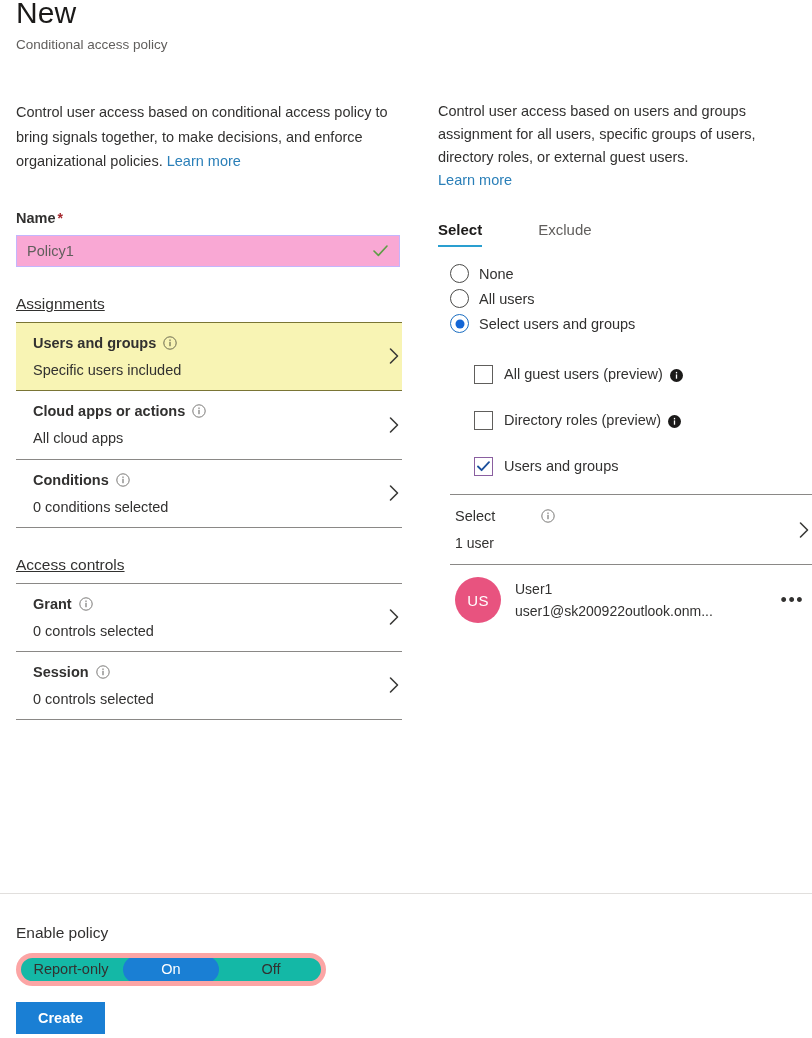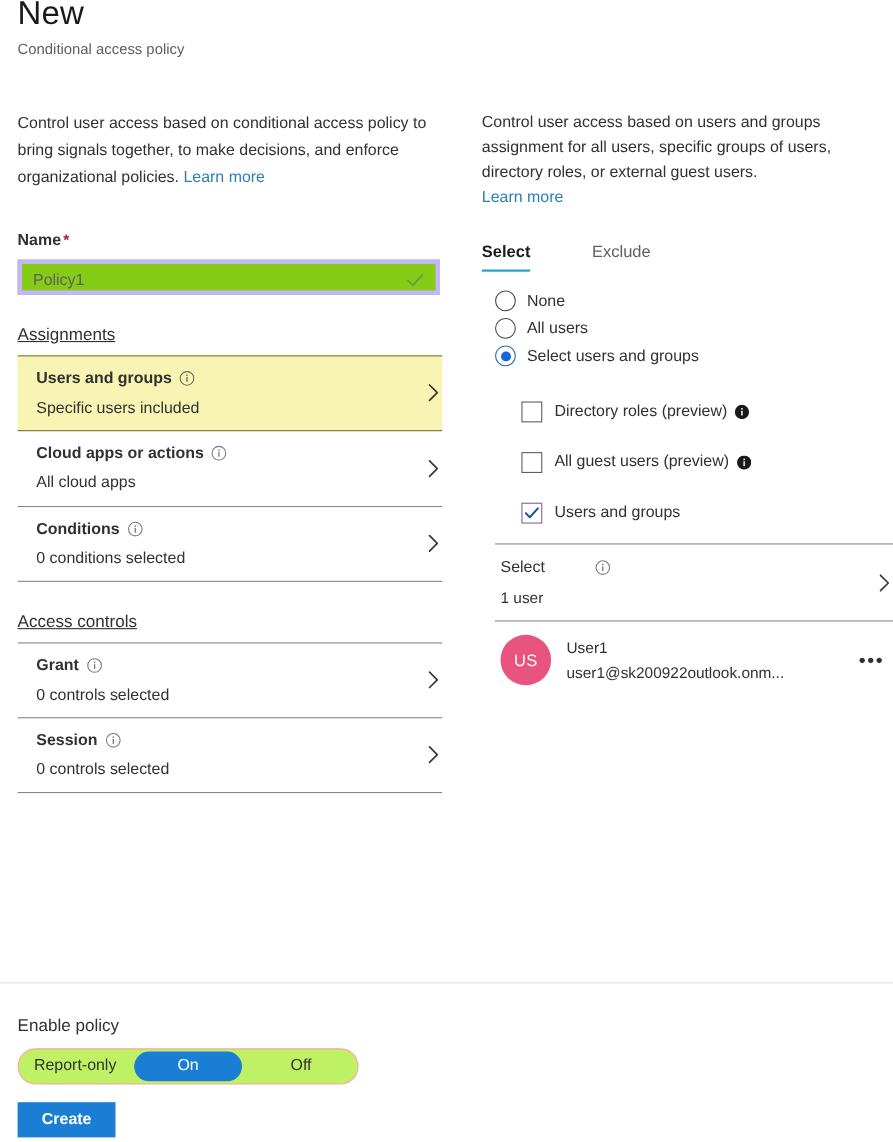--- a/index.html
+++ b/index.html
@@ -89,23 +89,23 @@
   .req-star {
     color: #a4262c;
     font-size: 14px;
     margin-left: 2px;
   }
   .name-input-wrap {
     position: relative;
     margin-top: 9px;
     width: 384px;
     height: 32px;
-    border: 4px solid #c4b5fd;
+    border: 1px solid #c4b5fd;
     box-sizing: border-box;
-    background: #84cc16;
+    background: #f9a8d4;
     display: flex;
     align-items: flex-start;
   }
   .name-input {
     border: none;
     outline: none;
     font-family: "Liberation Sans", sans-serif;
     font-size: 14.5px;
     color: #605e5c;
     background: transparent;
@@ -354,26 +354,26 @@
   }
   .footer-label {
     font-size: 15.5px;
     color: #323130;
     line-height: 22px;
   }
   .seg {
     margin-top: 9px;
     width: 310px;
     height: 33px;
-    border: 1px solid #fca5a5;
+    border: 5px solid #fca5a5;
     border-radius: 17px;
     display: flex;
     align-items: center;
     box-sizing: border-box;
-    background: #bef264;
+    background: #14b8a6;
     overflow: hidden;
   }
   .seg-item {
     flex: 1;
     text-align: center;
     font-size: 14.5px;
     color: #323130;
     height: 27px;
     line-height: 27px;
     margin: 0 2px;
@@ -529,29 +529,29 @@
       </div>
       <div class="radio-row">
         <span class="radio checked"></span>
         <span class="radio-label">Select users and groups</span>
       </div>
     </div>
 
     <div class="checks">
       <div class="check-row">
         <span class="cbox"></span>
-        <span class="check-label"><span>Directory roles (preview)</span><svg class="info-solid" viewBox="0 0 13 13">
+        <span class="check-label"><span>All guest users (preview)</span><svg class="info-solid" viewBox="0 0 13 13">
               <circle cx="6.5" cy="6.5" r="6.5" fill="#1b1a19"></circle>
               <rect x="5.85" y="5.4" width="1.3" height="4.3" fill="#ffffff"></rect>
               <rect x="5.85" y="2.9" width="1.3" height="1.5" fill="#ffffff"></rect>
             </svg></span>
       </div>
       <div class="check-row">
         <span class="cbox"></span>
-        <span class="check-label"><span>All guest users (preview)</span><svg class="info-solid" viewBox="0 0 13 13">
+        <span class="check-label"><span>Directory roles (preview)</span><svg class="info-solid" viewBox="0 0 13 13">
               <circle cx="6.5" cy="6.5" r="6.5" fill="#1b1a19"></circle>
               <rect x="5.85" y="5.4" width="1.3" height="4.3" fill="#ffffff"></rect>
               <rect x="5.85" y="2.9" width="1.3" height="1.5" fill="#ffffff"></rect>
             </svg></span>
       </div>
       <div class="check-row">
         <span class="cbox checked">
           <svg width="13" height="13" viewBox="0 0 13 13">
             <polyline points="1,6.5 4.6,10.2 12,2.2" fill="none" stroke="#1b4f9c" stroke-width="1.8" stroke-linecap="round" stroke-linejoin="round"></polyline>
           </svg>

